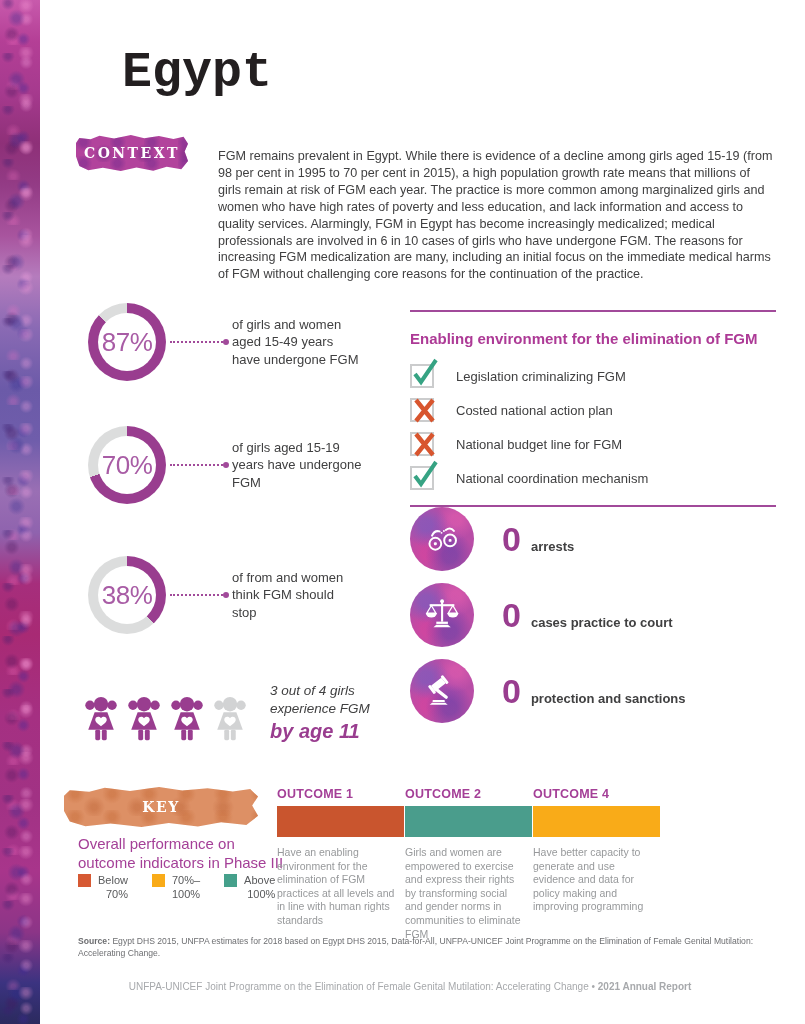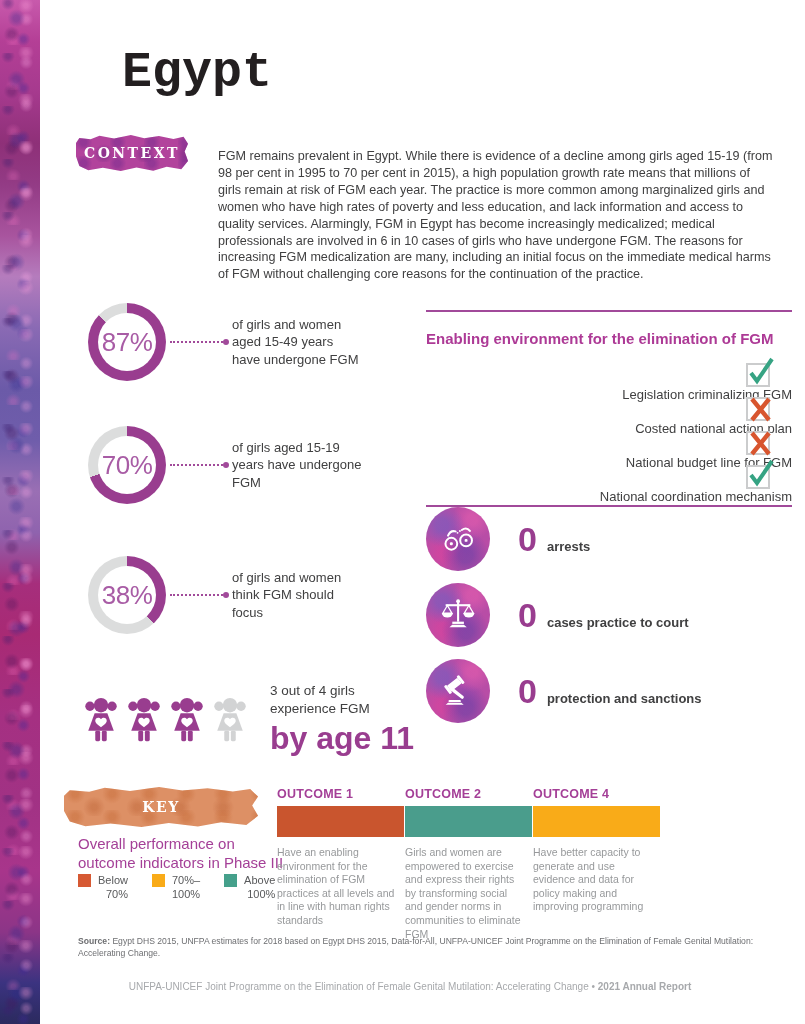--- a/index.html
+++ b/index.html
@@ -63,31 +63,31 @@
   .donut::before { content:""; position:absolute; inset:10px; border-radius:50%; background:#fff; }
   .donut-value {
     position:absolute; inset:0; display:flex; align-items:center; justify-content:center;
     font-size:26px; color:#a85ca5; letter-spacing:-.5px;
   }
   .connector { width:56px; height:0; border-top:2px dotted #a14a9a; position:relative; margin:0 6px 0 4px; }
   .connector::after { content:""; position:absolute; right:-3px; top:-4px; width:6px; height:6px; border-radius:50%; background:#a14a9a; }
   .stat-label { width:130px; font-size:13px; line-height:17.5px; color:#404041; }
 
   
-  .girls-section { position:absolute; left:84px; top:680px; display:flex; align-items:center; }
+  .girls-section { position:absolute; left:84px; top:680px; display:flex; align-items:flex-start;font-style:italic; }
   .girl { width:34px; height:76px; margin-right:9px; }
   .girls-text { margin-left:14px; margin-top:2px; }
   .girls-line { font-size:13.5px; line-height:18px; color:#404041; }
-  .girls-highlight { font-size:32px; font-weight:bold; color:#993d8f; margin-top:2px; }
-
-  
-  .right-col { position:absolute; left:410px; top:310px; width:366px;margin-left:16px; }
+  .girls-highlight { font-size:20px; font-weight:bold; color:#993d8f; margin-top:2px; }
+
+  
+  .right-col { position:absolute; left:410px; top:310px; width:366px; }
   .hr { height:0; border-top:2px solid #a14a9a; }
   .section-heading { font-size:15px; font-weight:bold; color:#ad3a96; margin:18px 0 16px 0; }
-  .check-row { display:flex; align-items:flex-end; margin-bottom:8px; height:26px;flex-direction:column; }
+  .check-row { display:flex; align-items:center; margin-bottom:8px; height:26px; }
   .mark { position:relative; width:24px; height:24px; border:2px solid #cbcccd; background:#fff; margin-right:22px; flex:0 0 auto; }
   .mark svg { position:absolute; left:-2px; top:-9px; width:30px; height:30px; display:none; }
   .mark.check svg[data-name="check-icon"] { display:block; }
   .mark.cross svg[data-name="x-icon"] { display:block; left:-3px; top:-5px; }
   .check-label { font-size:13px; color:#404041; }
   .hr2 { margin-top:14px; }
   .law-row { display:flex; align-items:center; margin-bottom:12px; }
   .law-circle {
     width:64px; height:64px; border-radius:50%; flex:0 0 auto;
     display:flex; align-items:center; justify-content:center;
@@ -156,21 +156,21 @@
       <div class="donut-value" data-name="donut-value">70%</div>
     </div>
     <div class="connector" data-name="dotted-connector"></div>
     <div class="stat-label" data-name="stat-label">of girls aged 15-19 years have undergone FGM</div>
   </div>
   <div class="stat-row stat-row-2" data-name="stat-row">
     <div class="donut" data-name="donut-chart-38" style="background: conic-gradient(rgb(153, 61, 143) 0deg, rgb(153, 61, 143) 38%, rgb(220, 221, 221) 38%, rgb(220, 221, 221) 100%);">
       <div class="donut-value" data-name="donut-value">38%</div>
     </div>
     <div class="connector" data-name="dotted-connector"></div>
-    <div class="stat-label" data-name="stat-label">of girls and women think FGM should focus</div>
+    <div class="stat-label" data-name="stat-label">of from and women think FGM should stop</div>
   </div>
 
   <div class="girls-section" data-name="girls-pictogram-section">
     <svg class="girl" data-name="girl-icon" viewBox="0 0 32 44" fill="currentColor" style="color: rgb(153, 61, 143);">
       <circle cx="5.6" cy="10" r="4.4"></circle>
         <circle cx="26.4" cy="10" r="4.4"></circle>
         <circle cx="16" cy="9" r="6.8"></circle>
       <path d="M10 16.5 L22 16.5 L28 33 L4 33 Z"></path>
       <rect x="10.6" y="33" width="4.6" height="10" rx="1.4"></rect>
         <rect x="16.8" y="33" width="4.6" height="10" rx="1.4"></rect>

